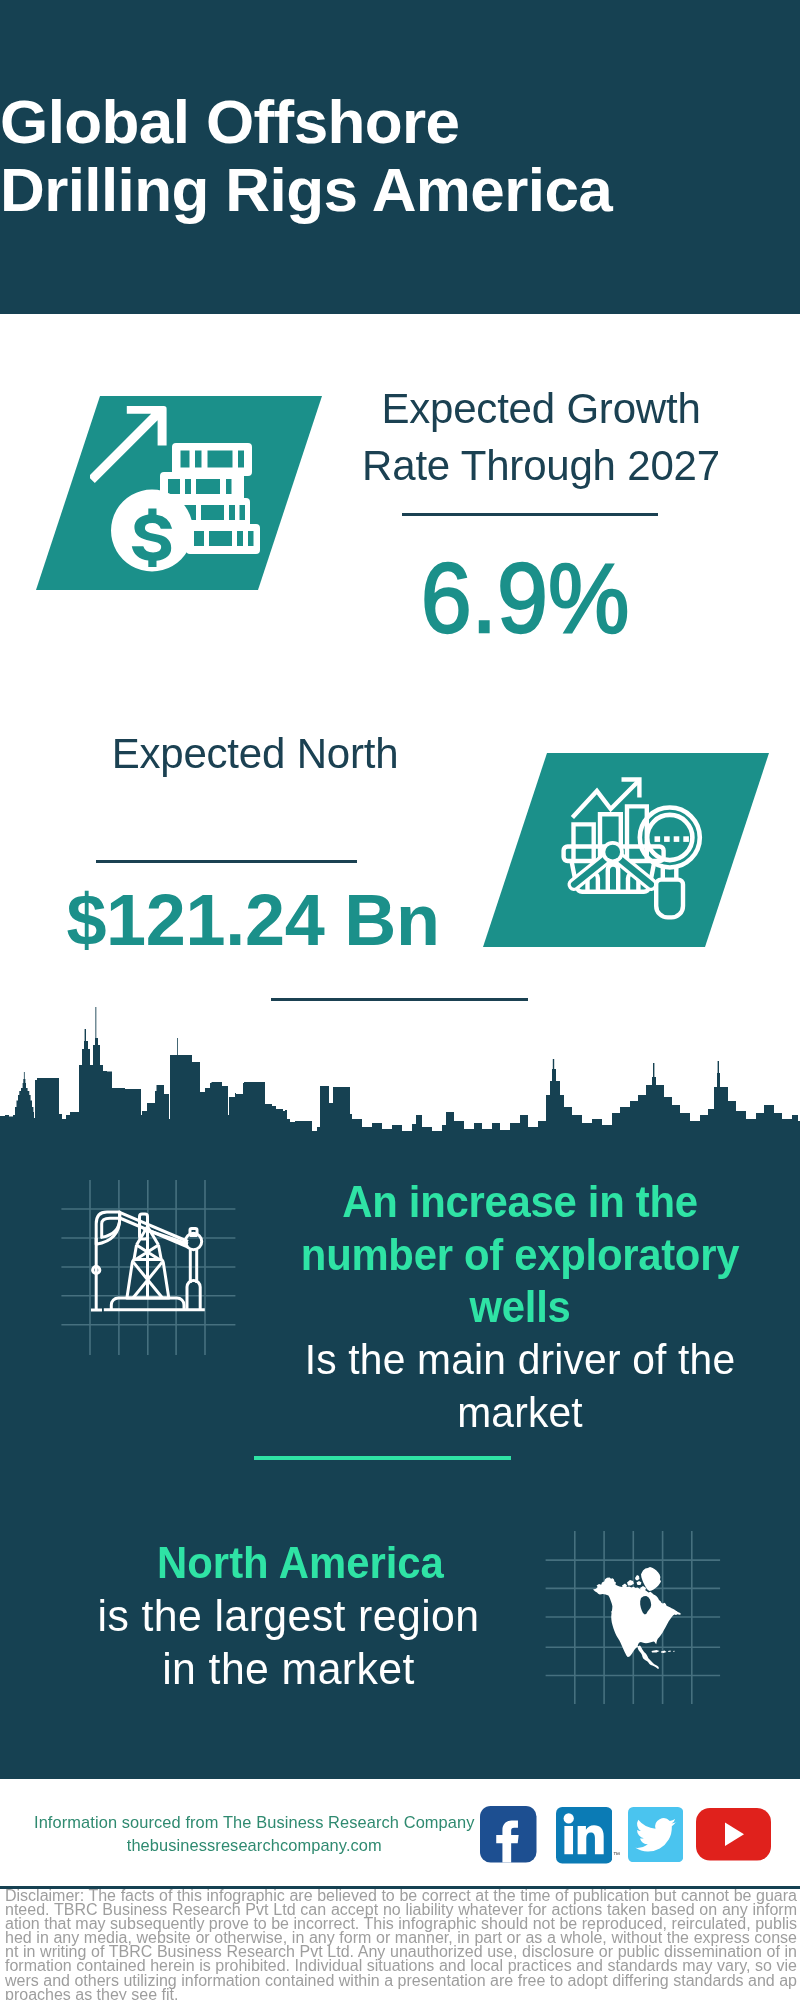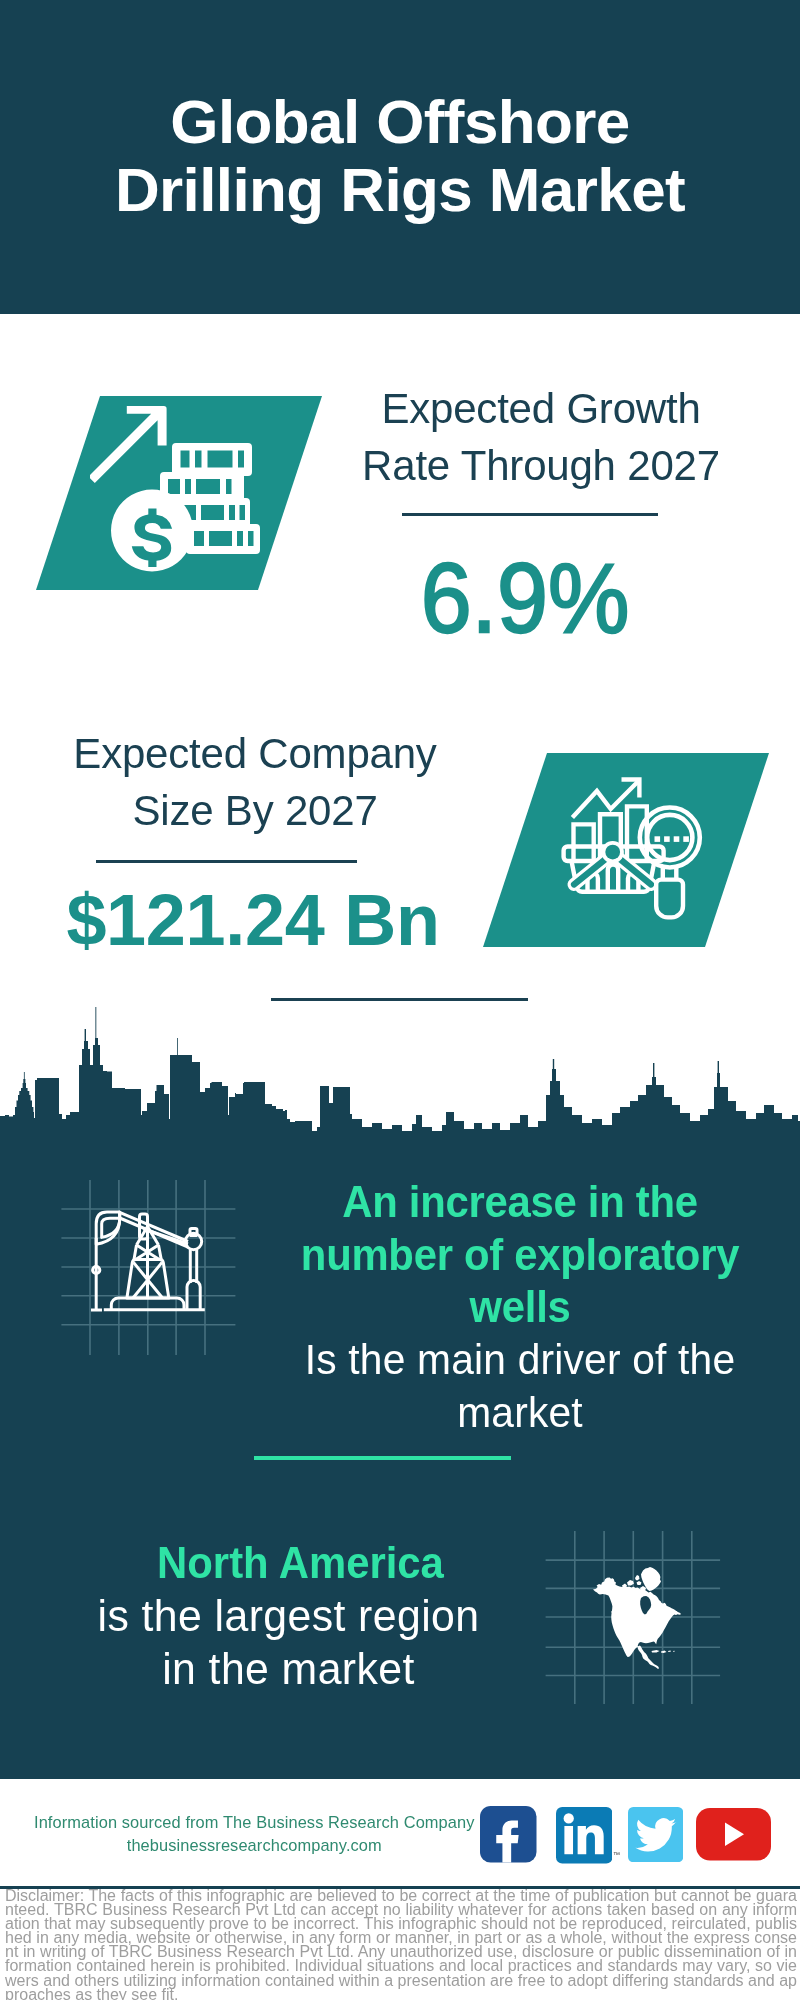--- a/index.html
+++ b/index.html
@@ -1,21 +1,21 @@
 <!DOCTYPE html>
 <html><head>
 <meta charset="utf-8">
 <style>
   html,body{margin:0;padding:0;}
   body{width:800px;height:2000px;background:#fff;font-family:"Liberation Sans",sans-serif;overflow:hidden;}
   .page{position:relative;width:800px;height:2000px;background:#fff;}
 
   
   .header{position:absolute;left:0;top:0;width:800px;height:314px;background:#164152;}
-  .title{position:absolute;left:0;top:88px;width:800px;text-align:center;color:#fff;font-size:62px;font-weight:bold;line-height:68px;letter-spacing:-0.6px;}
+  .title{position:absolute;left:0;top:88px;width:800px;text-align:left;color:#fff;font-size:62px;font-weight:bold;line-height:68px;letter-spacing:-0.6px;}
 
   
   .para{position:absolute;background:#1b908a;}
 
   .stat-head{position:absolute;color:#1b4152;font-size:42px;font-weight:normal;line-height:57px;text-align:center;letter-spacing:-0.2px;}
   .rule{position:absolute;height:3px;background:#1b4152;}
   .bignum{position:absolute;color:#1b908a;text-align:center;white-space:nowrap;}
 
   
   .dark{position:absolute;left:0;top:1144px;width:800px;height:635px;background:#164152;}
@@ -32,21 +32,21 @@
   .disclline{position:absolute;left:0;top:1886px;width:800px;height:3px;background:#164152;}
 </style>
 </head>
 <body>
 
 <div class="page">
 
   <div class="header">
     <div class="title">
       <div>Global Offshore</div>
-      <div>Drilling Rigs Market</div>
+      <div>Drilling Rigs America</div>
     </div>
   </div>
 
   <div class="para" style="left:36px;top:396px;width:286px;height:194px;clip-path:polygon(64px 0,286px 0,222px 194px,0 194px);"></div>
   <svg class="icon-money" style="position:absolute;left:90px;top:398px;width:175px;height:182px;" viewBox="-20 0 175 182">
     <g fill="#ffffff">
 
       <path d="M16.8 7.9 h37 a2.8 2.8 0 0 1 2.8 2.8 v36.8 h-9 v-25.3 l-62.8 62.8 -6.4 -6.4 62.8 -62.8 h-24.4 z"></path>
 
       <path d="M66 45 h72 a4 4 0 0 1 4 4 v25 a4 4 0 0 1 -4 4 h-72 a4 4 0 0 1 -4 -4 v-25 a4 4 0 0 1 4 -4 z
@@ -114,22 +114,21 @@
     </g>
     <g fill="#ffffff">
       <rect x="94.5" y="66.3" width="5.6" height="5.6"></rect>
       <rect x="104.1" y="66.3" width="5.6" height="5.6"></rect>
       <rect x="113.7" y="66.3" width="5.6" height="5.6"></rect>
       <rect x="123.3" y="66.3" width="5.6" height="5.6"></rect>
     </g>
   </svg>
 
   <div class="stat-head" style="left:45px;top:725px;width:420px;">
-    <div>Expected Company</div>
-    <div>Size By 2027</div>
+    <div>Expected North</div>
   </div>
   <div class="rule" style="left:96px;top:860px;width:261px;"></div>
   <div class="bignum" style="left:43px;top:879px;width:420px;font-size:72px;font-weight:bold;letter-spacing:-0.3px;">$121.24 Bn</div>
 
   <svg style="position:absolute;left:55px;top:1170px;width:190px;height:195px;" viewBox="0 0 190 195">
     <g stroke="#46707f" stroke-width="1.6" fill="none">
       <path d="M35 10 v175 M63.9 10 v175 M92.8 10 v175 M121.1 10 v175 M150 10 v175"></path>
       <path d="M6.4 39 h174 M6.4 68 h174 M6.4 97 h174 M6.4 125.8 h174 M6.4 154.7 h174"></path>
     </g>
     <g stroke="#ffffff" stroke-width="3" fill="none" stroke-linejoin="round" stroke-linecap="butt">

